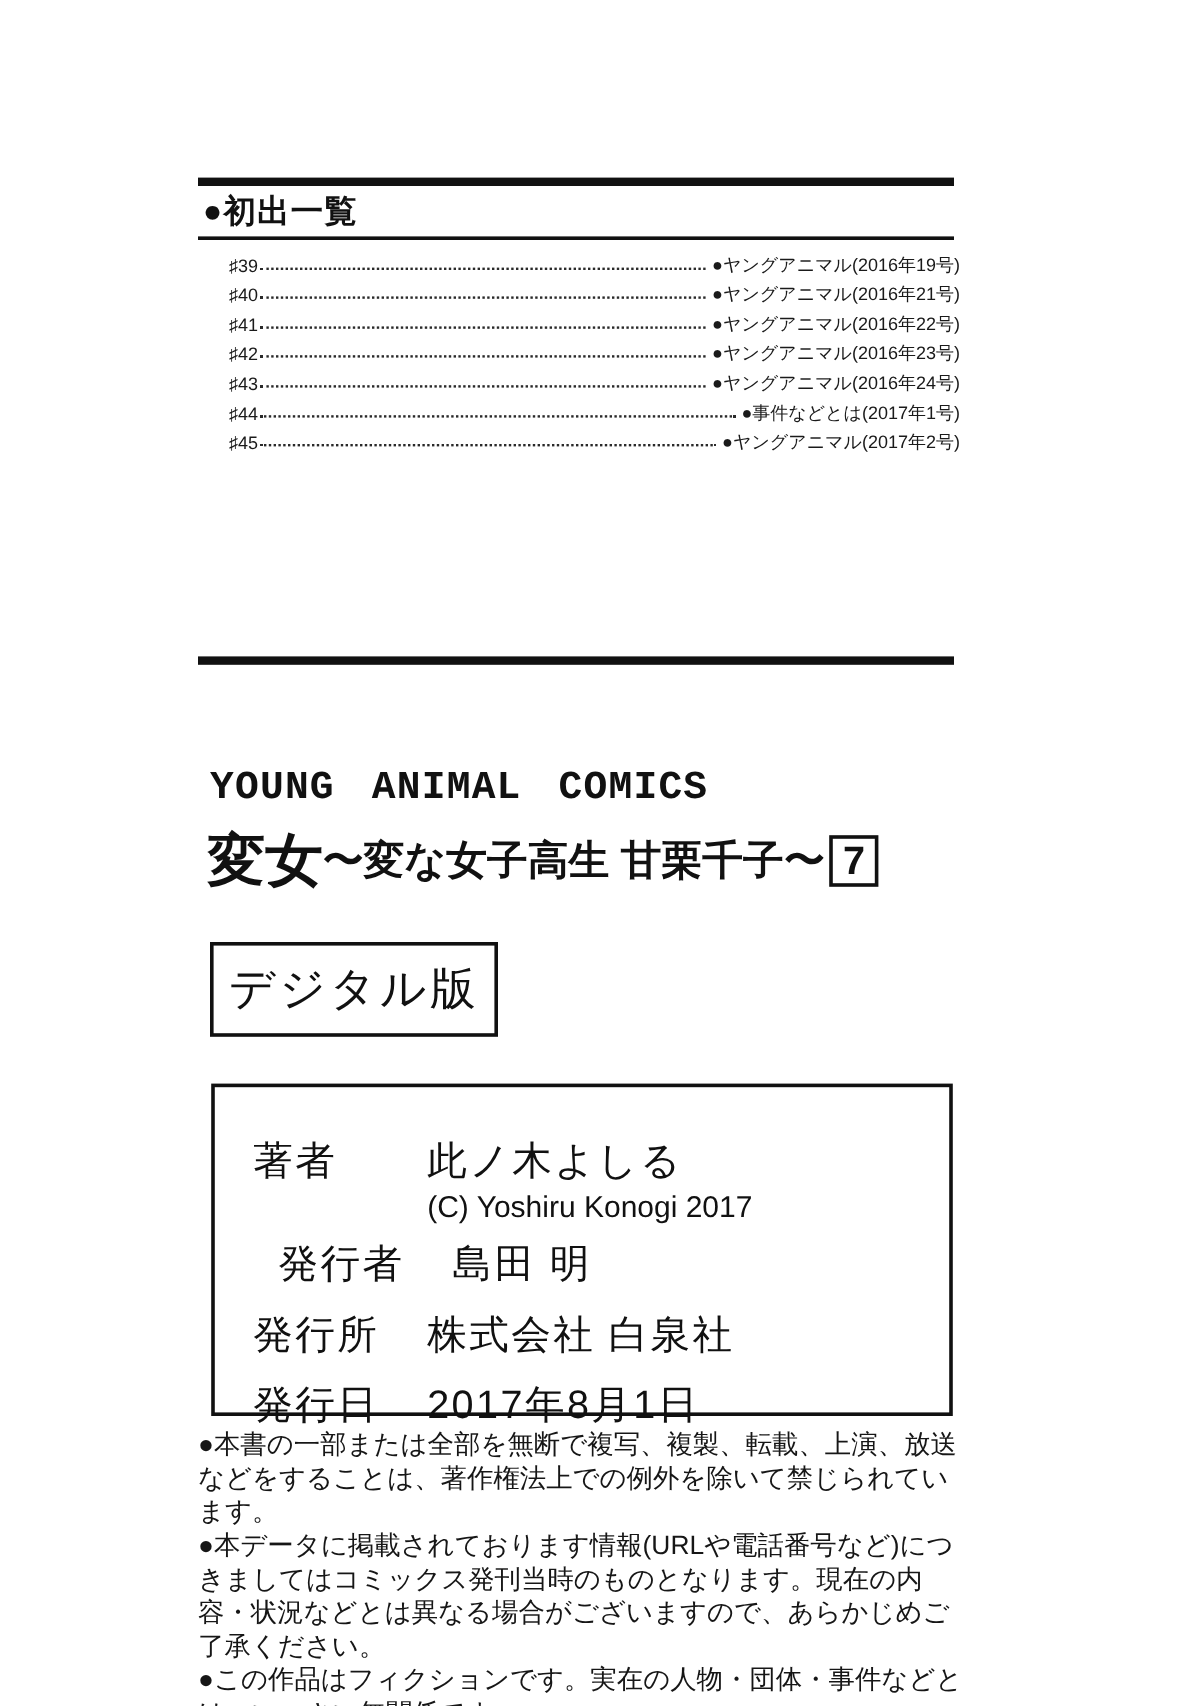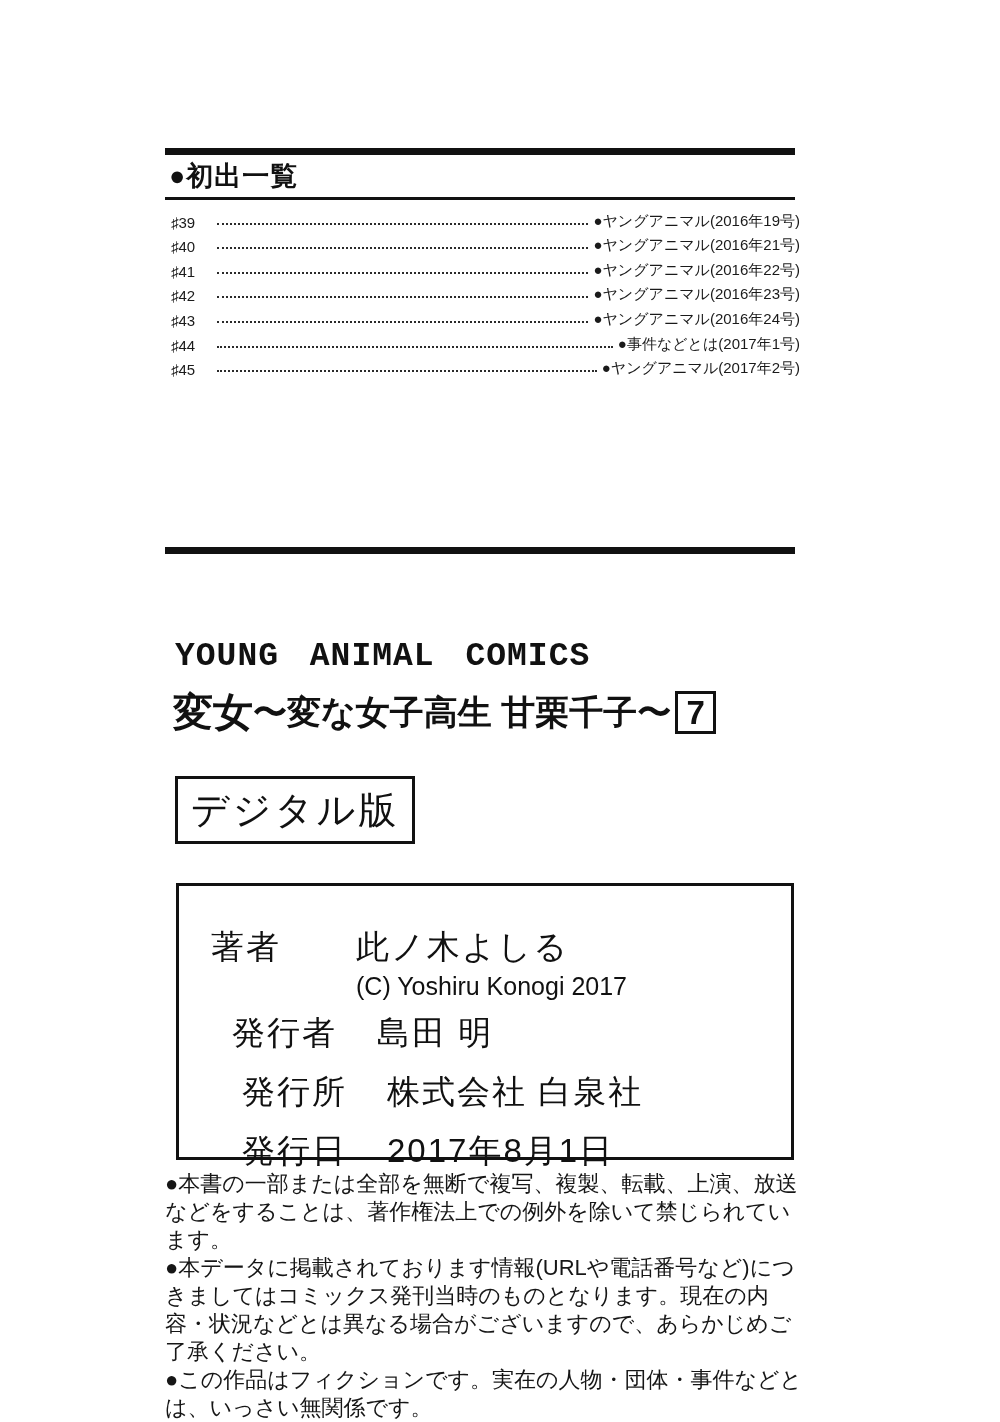--- a/index.html
+++ b/index.html
@@ -20,67 +20,67 @@
     font-size: 27px; font-weight: bold; letter-spacing: 1px;
     margin-top: 3px; padding-left: 4px;
   }
   .thin-rule { height: 3px; background: #111111; width: 630px; margin-top: 3px; }
 
   .fp-list { margin-top: 9px; padding-left: 6px; }
   .fp-row {
     display: flex; align-items: flex-end;
     height: 24.6px; font-size: 15px; color: #1a1a1a;
   }
-  .fp-no { flex: 0 0 44px; padding-bottom: 3px; }
+  .fp-no { flex: 0 0 44px; padding-bottom: 3px; text-align: right; }
   .fp-leader {
     flex: 1 1 auto; border-bottom: 2px dotted #2a2a2a;
     margin: 0 5px 9px 2px;
   }
   .fp-src { flex: 0 0 auto; padding-bottom: 3px; }
 
   .series-name {
     margin-top: 84px; padding-left: 10px;
     font-family: Liberation Mono, monospace;
     font-size: 33px; font-weight: bold; letter-spacing: 1px; word-spacing: 10px;
   }
 
   .book-title {
     margin-top: 10px; padding-left: 8px;
     display: flex; align-items: center;
     font-weight: bold; white-space: nowrap;
   }
-  .title-main { font-size: 40px; letter-spacing: 0px; }
+  .title-main { font-size: 48px; letter-spacing: 0px; }
   .title-sub  { font-size: 34px; letter-spacing: 0px; }
   .volume-box {
     display: inline-flex; align-items: center; justify-content: center;
     width: 41px; height: 43px; border: 3px solid #111111;
     font-size: 33px; font-weight: bold; margin-left: 4px;
   }
 
   .edition-box {
     margin-top: 36px; margin-left: 10px;
-    width: 240px; height: 68px;
+    width: 240px; height: 79px;
     border: 3px solid #111111;
     display: flex; align-items: center; justify-content: center;
     font-size: 38px; letter-spacing: 3px;
   }
 
   .credits-box {
     margin-top: 39px; margin-left: 11px;
     width: 618px; height: 277px;
     border: 3px solid #111111;
     padding: 39px 0 0 32px;
   }
   .credit-row { display: flex; font-size: 33px; letter-spacing: 2px; }
   .credit-label { flex: 0 0 145px; }
   .credit-note {
     font-size: 25px; letter-spacing: 0px;
     margin: 2px 0 10px 145px;
   }
-  .credit-row + .credit-row { margin-top: 14px; margin-left: 31px; }
+  .credit-row + .credit-row { margin-top: 14px; }
   .row-after-note { margin-top: 0 !important; margin-left: 21px; }
 
   .notices {
     margin-top: 10px; width: 645px;
     font-size: 22px; line-height: 28px; letter-spacing: 0px;
     color: #161616;
   }
 </style>
 </head>
 <body>

